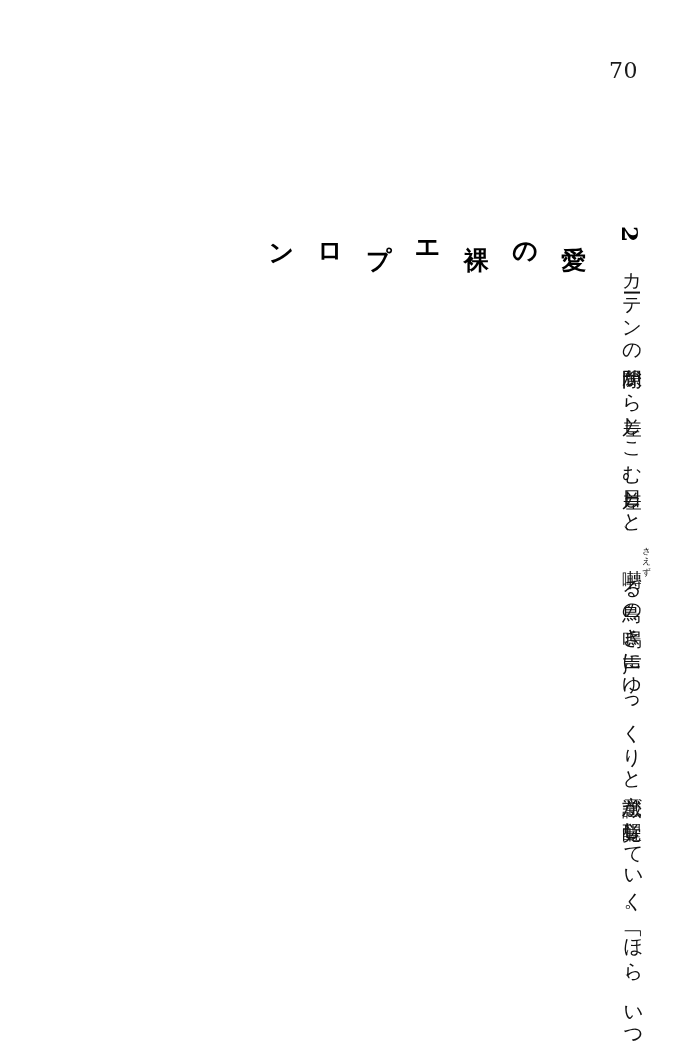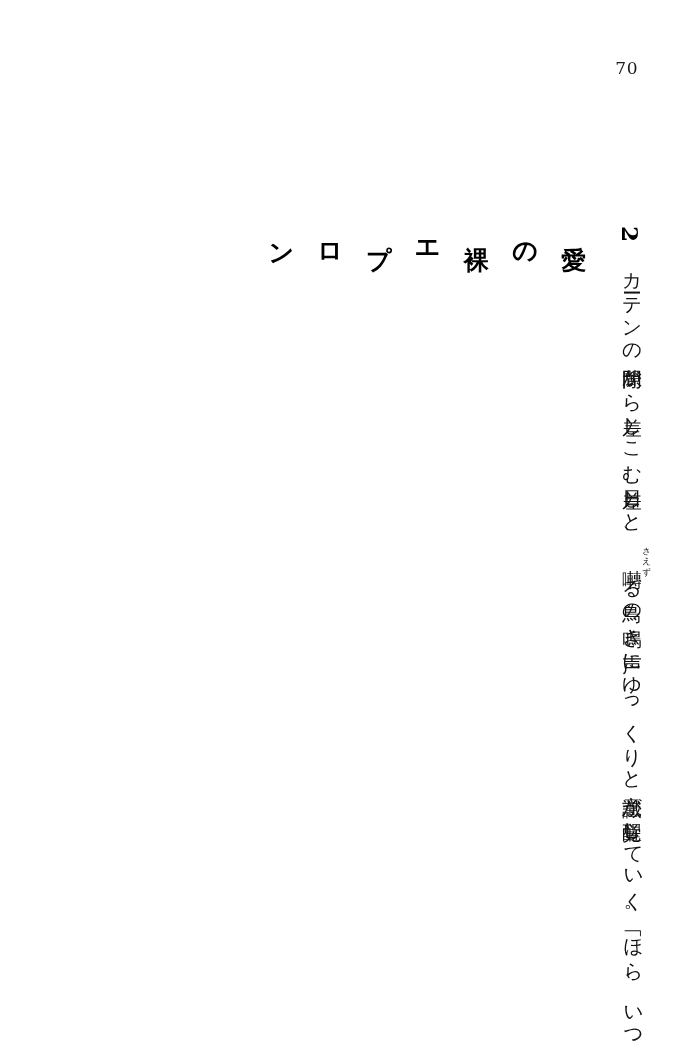--- a/index.html
+++ b/index.html
@@ -13,21 +13,21 @@
     height: 1050px;
     background: #ffffff;
     overflow: hidden;
     font-family: "DejaVu Serif", "Liberation Serif", serif;
     color: #111111;
   }
   .page-number {
     position: absolute;
     top: 58px;
     right: 62px;
-    font-size: 17px;
+    font-size: 22px;
     font-family: "DejaVu Serif", "Liberation Serif", serif;
     color: #1a1a1a;
     letter-spacing: 0.5px;
   }
   .text-body {
     position: absolute;
     top: 128px;
     right: 48px;
     left: 48px;
     height: 850px;

